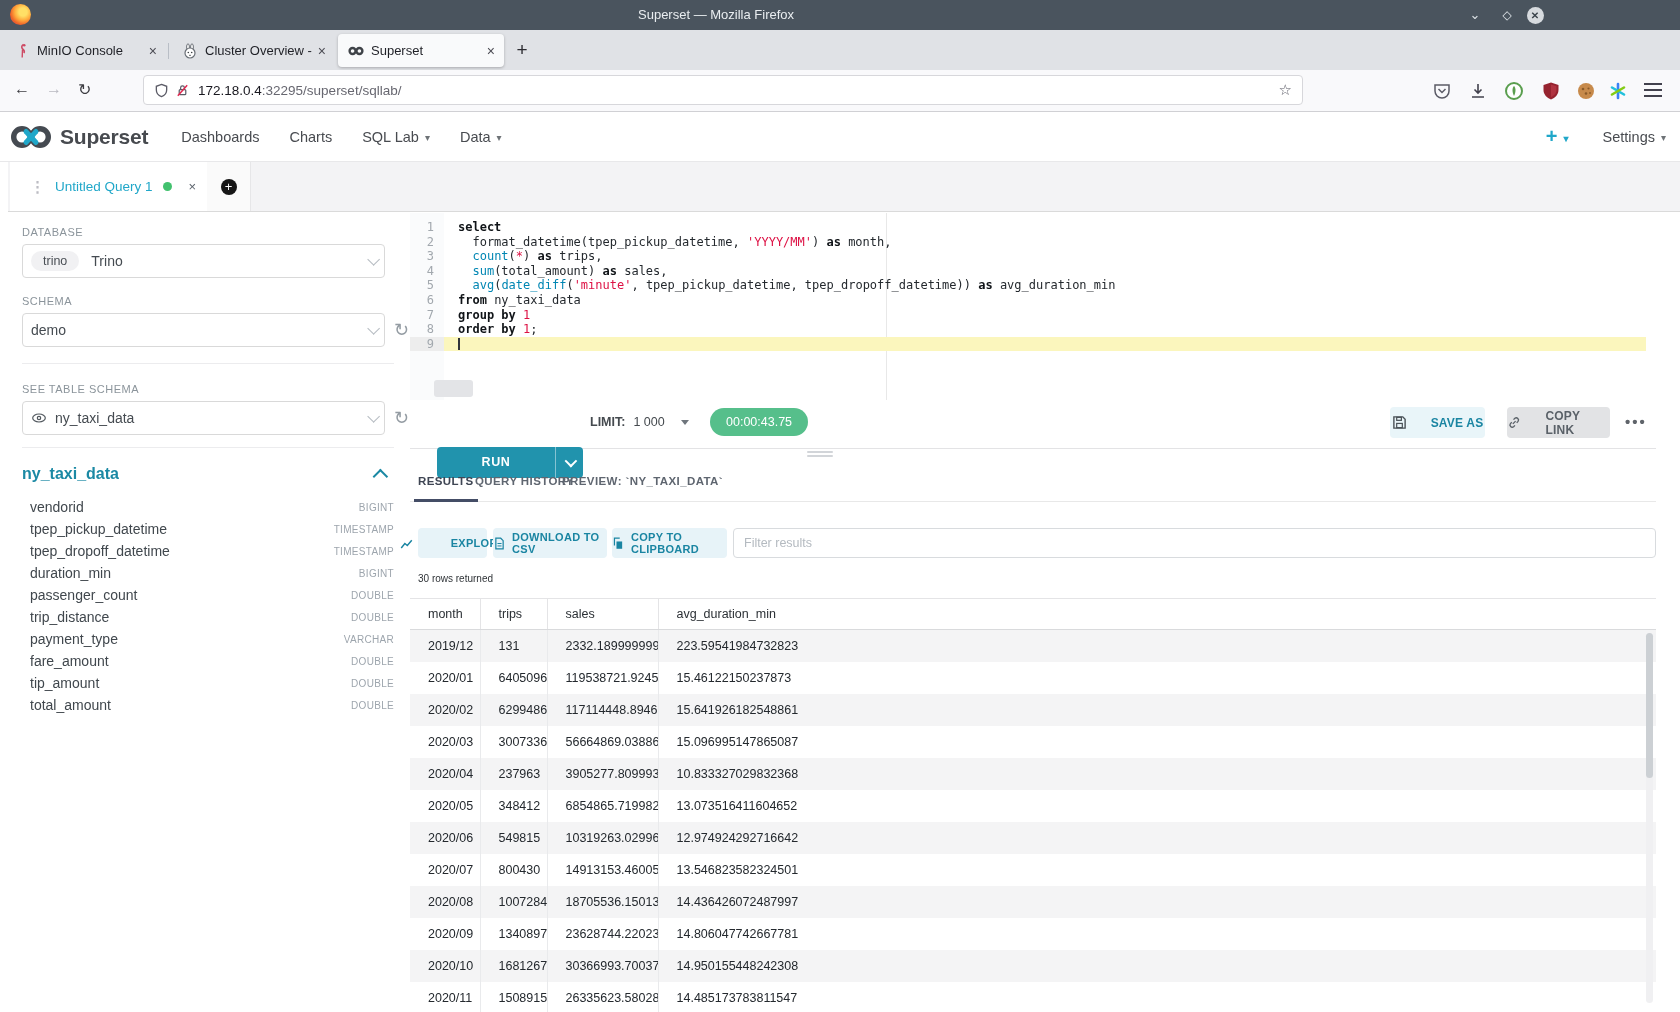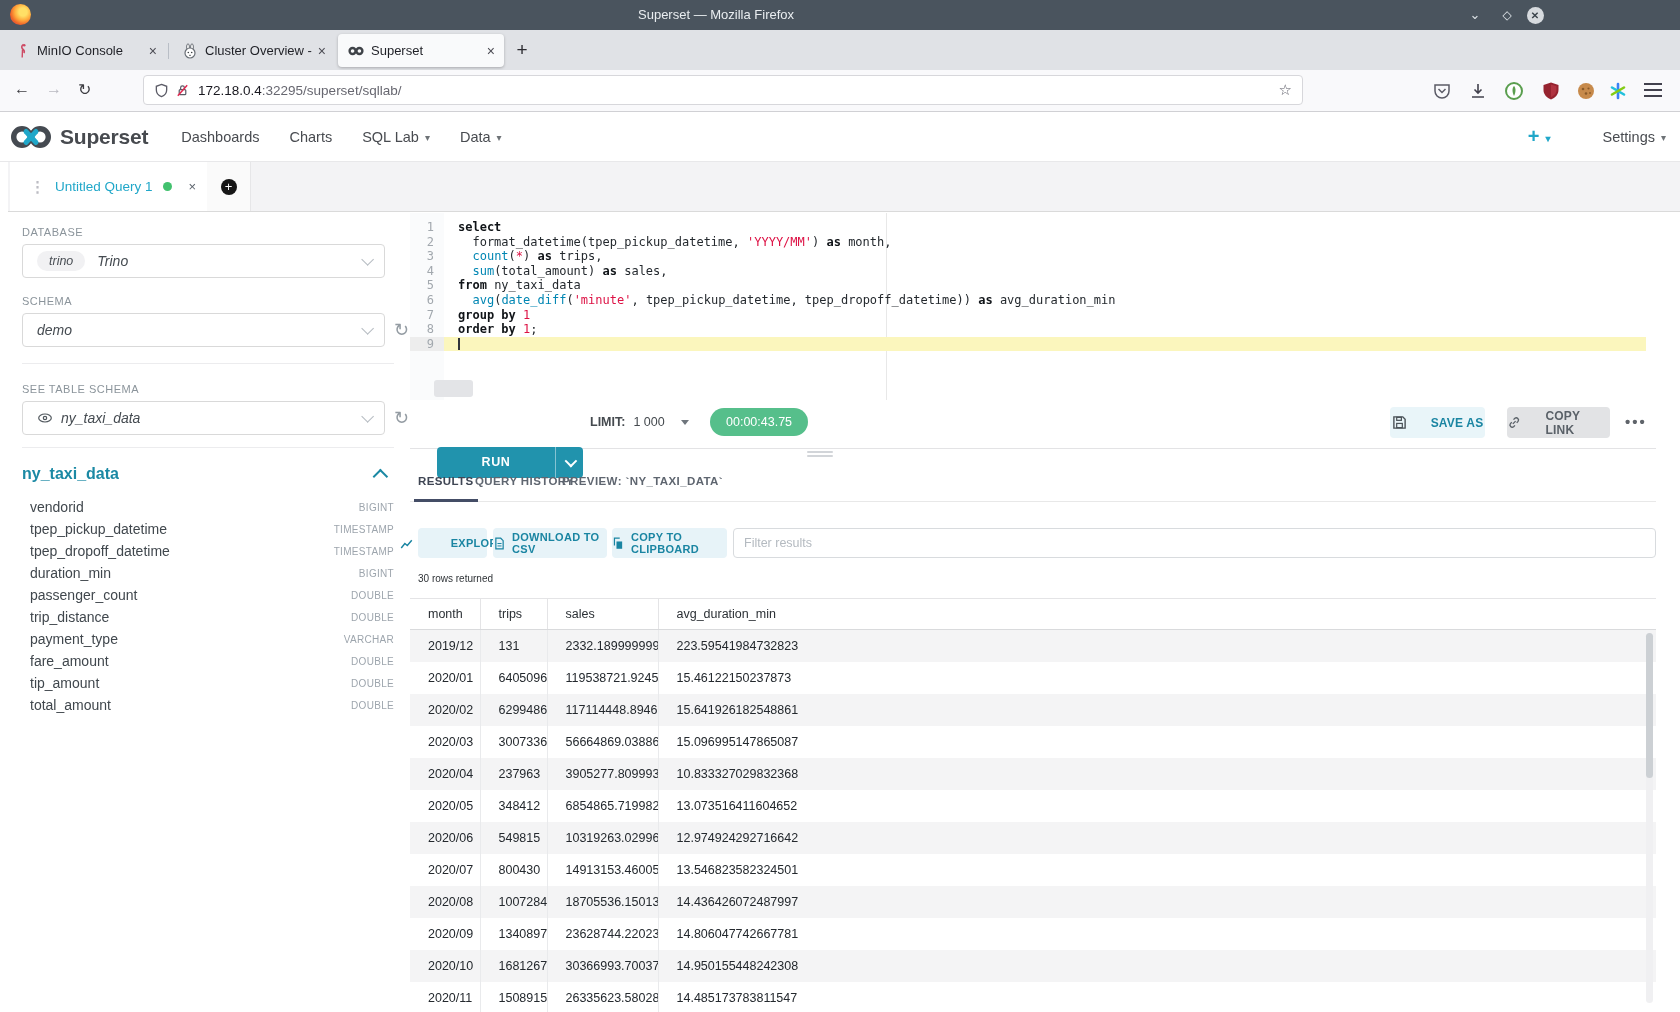--- a/index.html
+++ b/index.html
@@ -41,37 +41,37 @@
 
   
   .snavbar{position:absolute;left:0;top:112px;width:100%;height:50px;background:#fff;border-bottom:1px solid #e8e8ea;box-sizing:border-box;display:flex;align-items:center;padding:0 14px 0 10px;}
   .brand{display:flex;align-items:center;margin-right:18px;}
   .brand-name{font-size:21px;font-weight:bold;color:#474a4f;margin-left:8px;letter-spacing:-0.2px;}
   .snav-item{font-size:14.5px;color:#484b50;padding:0 15px;}
   .caret{display:inline-block;margin-left:6px;color:#6e7377;font-size:10px;vertical-align:1px;}
   .snav-right{margin-left:auto;display:flex;align-items:center;}
   .plus-btn{color:#20a7c9;font-size:20px;font-weight:bold;}
   .plus-btn .caret{color:#20a7c9;}
-  .settings-btn{font-size:14.5px;color:#484b50;margin-left:52px;text-align:center;}
+  .settings-btn{font-size:14.5px;color:#484b50;margin-left:34px;text-align:center;}
 
   
   .qtabs{position:absolute;left:8px;top:162px;right:0;height:50px;background:#f3f3f5;border-bottom:1px solid #dadada;box-sizing:border-box;}
   .qtab-active{position:absolute;left:2px;top:0;width:197px;height:49px;background:#fff;display:flex;align-items:center;border-right:1px solid #e6e6e8;}
   .qtab-drag{color:#bcbcc3;font-size:15px;margin-left:20px;font-weight:bold;}
   .qtab-label{font-size:13.5px;color:#20a7c9;margin-left:10px;}
   .qtab-dot{width:9px;height:9px;border-radius:50%;background:#42c16e;margin-left:10px;}
   .qtab-close{margin-left:17px;color:#5a626b;font-size:13px;}
   .qtab-add{position:absolute;left:199px;top:0;width:43px;height:49px;background:#fafafa;border-right:1px solid #e6e6e8;display:flex;align-items:center;justify-content:center;}
   .plus-circle{width:16px;height:16px;border-radius:50%;background:#161616;color:#fff;font-size:13px;line-height:15px;text-align:center;}
 
   
   .sidebar{position:absolute;left:8px;top:213px;width:400px;bottom:0;background:#fff;box-sizing:border-box;padding:13px 14px 0 14px;}
   .side-label{font-size:11px;color:#8b949b;letter-spacing:.5px;margin-bottom:6px;}
   .sel-row{position:relative;width:363px;margin-bottom:0;}
-  .selbox{width:363px;height:34px;border:1px solid #d9d9d9;border-radius:4px;display:flex;align-items:center;padding:0 14px;box-sizing:border-box;background:#fff;font-style:italic;}
+  .selbox{width:363px;height:34px;border:1px solid #d9d9d9;border-radius:4px;display:flex;align-items:center;padding:0 8px;box-sizing:border-box;background:#fff;}
   .selbox .chev{margin-left:auto;width:8px;height:8px;border-right:1.6px solid #b6bcc2;border-bottom:1.6px solid #b6bcc2;transform:rotate(45deg) translateY(-3px);}
   .pill{background:#f1f1f3;border-radius:12px;padding:3px 12px;font-size:12.5px;color:#4a4f55;margin-right:12px;}
   .selval{font-size:14px;color:#454b51;}
   .refresh{position:absolute;left:372px;top:6px;font-size:18px;color:#949ca3;}
   .mt17{margin-top:17px;} .mt19{margin-top:19px;}
   .sdivider{height:1px;background:#ececee;margin-top:16px;width:372px;}
   .sdivider2{height:1px;background:#ececee;margin-top:12px;width:372px;}
   .tbl-head{display:flex;align-items:center;justify-content:space-between;margin-top:14px;height:24px;width:372px;}
   .tbl-name{font-size:16px;font-weight:bold;color:#1b89a4;}
   .chev-up{width:9px;height:9px;border-left:2px solid #1b89a4;border-top:2px solid #1b89a4;transform:rotate(45deg) translateY(3px);margin-right:6px;}
@@ -378,22 +378,22 @@
           <div class="gnum">6</div>
           <div class="gnum">7</div>
           <div class="gnum">8</div>
           <div class="gnum active">9</div>
         </div>
       <div class="codearea">
           <div class="cline"><span class="tok-k">select</span></div>
           <div class="cline"><span class="tok-p">  format_datetime(tpep_pickup_datetime, </span><span class="tok-s">'YYYY/MM'</span><span class="tok-p">) </span><span class="tok-k">as</span><span class="tok-p"> month,</span></div>
           <div class="cline"><span class="tok-p">  </span><span class="tok-f">count</span><span class="tok-p">(</span><span class="tok-n">*</span><span class="tok-p">) </span><span class="tok-k">as</span><span class="tok-p"> trips,</span></div>
           <div class="cline"><span class="tok-p">  </span><span class="tok-f">sum</span><span class="tok-p">(total_amount) </span><span class="tok-k">as</span><span class="tok-p"> sales,</span></div>
+          <div class="cline"><span class="tok-p">  </span><span class="tok-f">avg</span><span class="tok-p">(</span><span class="tok-f">date_diff</span><span class="tok-p">(</span><span class="tok-s">'minute'</span><span class="tok-p">, tpep_pickup_datetime, tpep_dropoff_datetime)) </span><span class="tok-k">as</span><span class="tok-p"> avg_duration_min</span></div>
           <div class="cline"><span class="tok-k">from</span><span class="tok-p"> ny_taxi_data</span></div>
-          <div class="cline"><span class="tok-p">  </span><span class="tok-f">avg</span><span class="tok-p">(</span><span class="tok-f">date_diff</span><span class="tok-p">(</span><span class="tok-s">'minute'</span><span class="tok-p">, tpep_pickup_datetime, tpep_dropoff_datetime)) </span><span class="tok-k">as</span><span class="tok-p"> avg_duration_min</span></div>
           <div class="cline"><span class="tok-k">group by</span><span class="tok-p"> </span><span class="tok-n">1</span></div>
           <div class="cline"><span class="tok-k">order by</span><span class="tok-p"> </span><span class="tok-n">1</span><span class="tok-p">;</span></div>
           <div class="cline active"><span class="cursor"></span></div>
         </div>
       <div class="hthumb"></div>
     </div>
 
     <div class="etoolbar">
       <div class="run-split">
         <span class="run-main">RUN</span>

